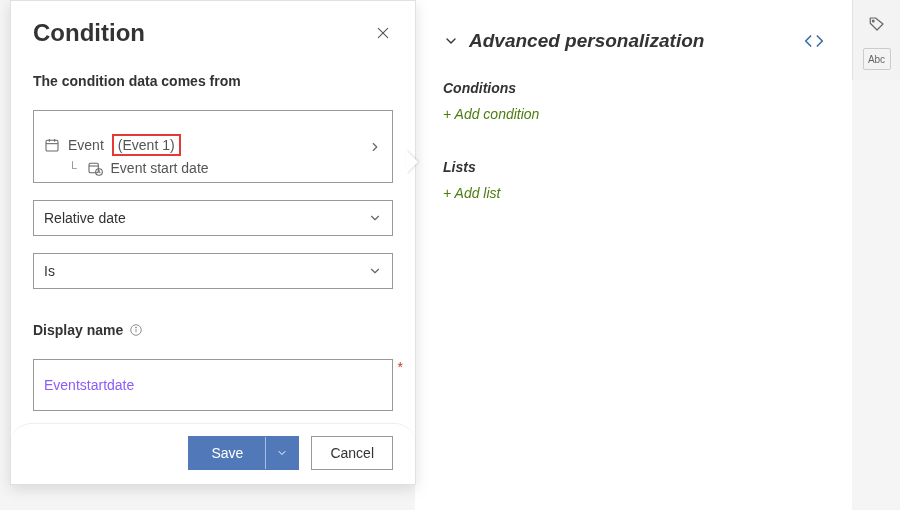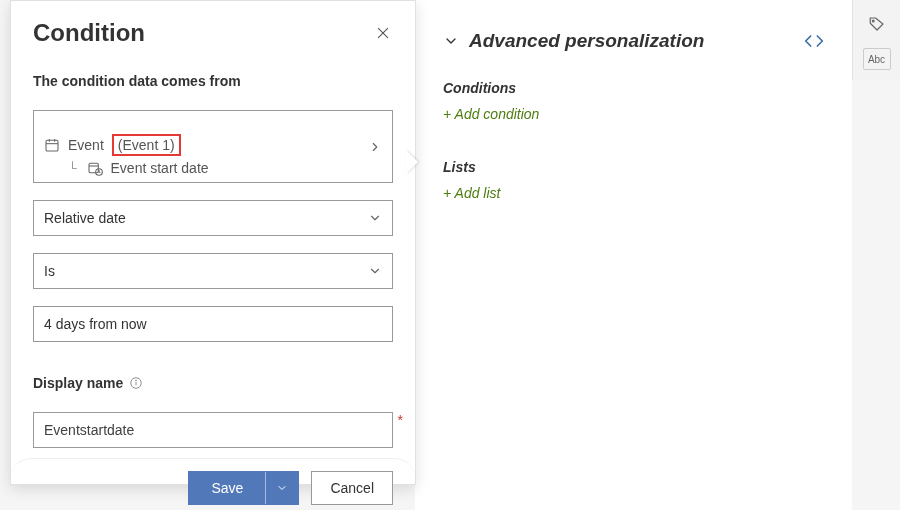--- a/index.html
+++ b/index.html
@@ -30,21 +30,21 @@
   .source-line1 { display: flex; align-items: center; gap: 8px; font-size: 14px; color: #555; }
   .source-line2 { display: flex; align-items: center; gap: 8px; font-size: 14px; color: #555; padding-left: 24px; }
   .chev-right { position: absolute; right: 10px; top: 50%; transform: translateY(-50%); }
   .highlight { border: 2px solid #e53935; padding: 0 4px; display: inline-block; line-height: 18px; }
   .tree-elbow { color: #888; font-size: 12px; margin-right: 2px; }
 
   .select-box { border: 1px solid #999; height: 36px; display: flex; align-items: center; justify-content: space-between; padding: 0 10px; font-size: 14px; color: #333; }
   .text-box { border: 1px solid #999; height: 36px; display: flex; align-items: center; padding: 0 10px; font-size: 14px; color: #333; }
   .text-input-wrap { position: relative; }
   .req-mark { position: absolute; right: -10px; top: 0; color: #c0392b; font-size: 14px; }
-  input.text-field { border: 1px solid #999; height: 36px; width: 100%; padding: 0 10px; font-size: 14px; color: #404040; outline: none; }
+  input.text-field { border: 1px solid #999; height: 52px; width: 100%; padding: 0 10px; font-size: 14px; color: #8b5cf6; outline: none; }
 
   .dialog-footer { border-top: 1px solid #eee; padding: 12px 22px 14px; display: flex; justify-content: flex-end; gap: 12px; border-radius: 20px; }
   .btn { height: 34px; font-size: 14px; display: inline-flex; align-items: center; justify-content: center; cursor: pointer; }
   .btn-primary { background: #5178b8; color: #fff; border: 1px solid #5178b8; }
   .btn-primary .main { padding: 0 22px; border-right: 1px solid rgba(255,255,255,0.5); height: 100%; display: inline-flex; align-items: center; }
   .btn-primary .chev { padding: 0 10px; display: inline-flex; align-items: center; }
   .btn-secondary { background: #fff; color: #333; border: 1px solid #999; padding: 0 18px; }
 
   
   .arrow { position: absolute; left: 406px; top: 150px; width: 0; height: 0; border-top: 12px solid transparent; border-bottom: 12px solid transparent; border-left: 12px solid #ffffff; filter: drop-shadow(1px 0 1px rgba(0,0,0,0.15)); }
@@ -146,23 +146,20 @@
 
     <div class="select-box">
       <span>Is</span>
       <span>
         <svg width="14" height="14" viewBox="0 0 24 24" fill="none" stroke="#666" stroke-width="2" stroke-linecap="round" stroke-linejoin="round">
             <polyline points="6 9 12 15 18 9"></polyline>
           </svg>
       </span>
     </div>
 
-    <div class="text-box">
-      <span>4 days from now</span>
-    </div>
 
     <div class="dlabel" style="margin-top:16px;">
       <span>Display name</span>
       <span>
         <svg width="14" height="14" viewBox="0 0 24 24" fill="none" stroke="#888" stroke-width="1.6">
             <circle cx="12" cy="12" r="9"></circle>
             <line x1="12" y1="10" x2="12" y2="16"></line>
             <circle cx="12" cy="7.5" r="0.8" fill="#888"></circle>
           </svg>
       </span>

